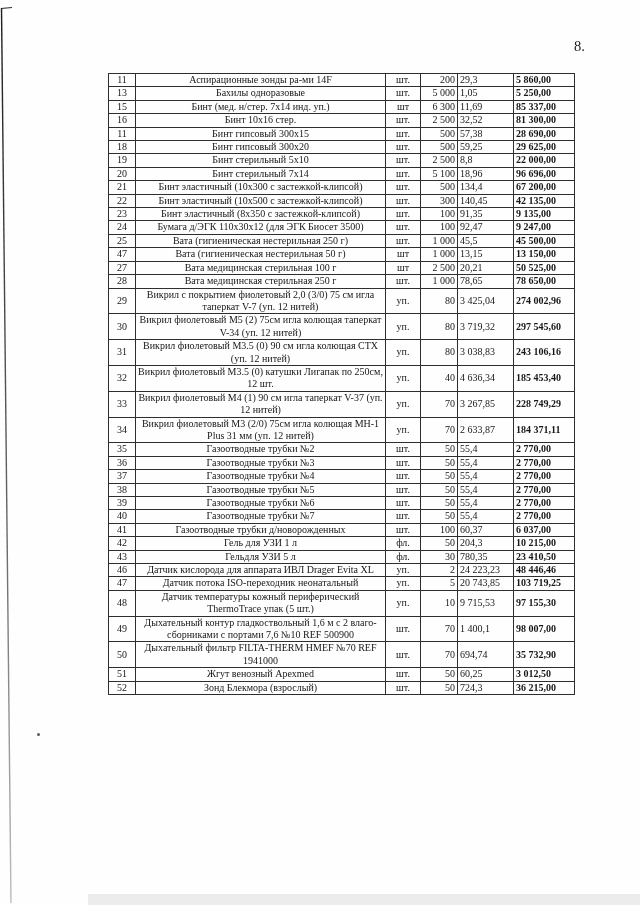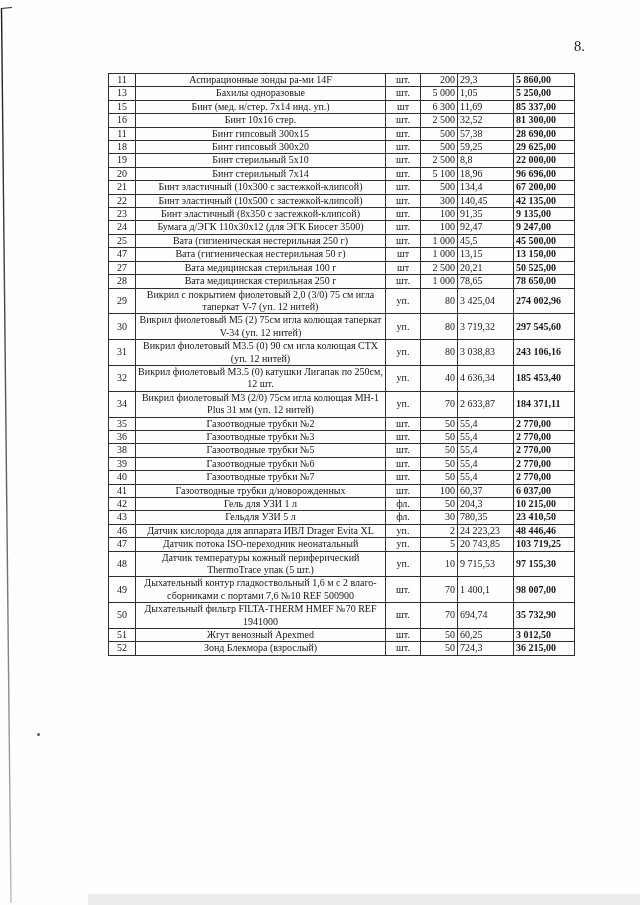--- a/index.html
+++ b/index.html
@@ -240,38 +240,54 @@
   </tr>
         <tr>
     <td class="c-num">32</td>
     <td class="c-name">Викрил фиолетовый М3.5 (0) катушки Лигапак по 250см, 12 шт.</td>
     <td class="c-unit">уп.</td>
     <td class="c-qty">40</td>
     <td class="c-price">4 636,34</td>
     <td class="c-total">185 453,40</td>
   </tr>
         <tr>
+    <td class="c-num">33</td>
+    <td class="c-name">Викрил фиолетовый М4 (1) 90 см игла таперкат V-37 (уп. 12 нитей)</td>
+    <td class="c-unit">уп.</td>
+    <td class="c-qty">70</td>
+    <td class="c-price">3 267,85</td>
+    <td class="c-total">228 749,29</td>
+  </tr>
+        <tr>
     <td class="c-num">34</td>
     <td class="c-name">Викрил фиолетовый М3 (2/0) 75см игла колющая МН-1 Plus 31 мм (уп. 12 нитей)</td>
     <td class="c-unit">уп.</td>
     <td class="c-qty">70</td>
     <td class="c-price">2 633,87</td>
     <td class="c-total">184 371,11</td>
   </tr>
         <tr>
     <td class="c-num">35</td>
     <td class="c-name">Газоотводные трубки №2</td>
     <td class="c-unit">шт.</td>
     <td class="c-qty">50</td>
     <td class="c-price">55,4</td>
     <td class="c-total">2 770,00</td>
   </tr>
         <tr>
     <td class="c-num">36</td>
     <td class="c-name">Газоотводные трубки №3</td>
+    <td class="c-unit">шт.</td>
+    <td class="c-qty">50</td>
+    <td class="c-price">55,4</td>
+    <td class="c-total">2 770,00</td>
+  </tr>
+        <tr>
+    <td class="c-num">37</td>
+    <td class="c-name">Газоотводные трубки №4</td>
     <td class="c-unit">шт.</td>
     <td class="c-qty">50</td>
     <td class="c-price">55,4</td>
     <td class="c-total">2 770,00</td>
   </tr>
         <tr>
     <td class="c-num">38</td>
     <td class="c-name">Газоотводные трубки №5</td>
     <td class="c-unit">шт.</td>
     <td class="c-qty">50</td>

